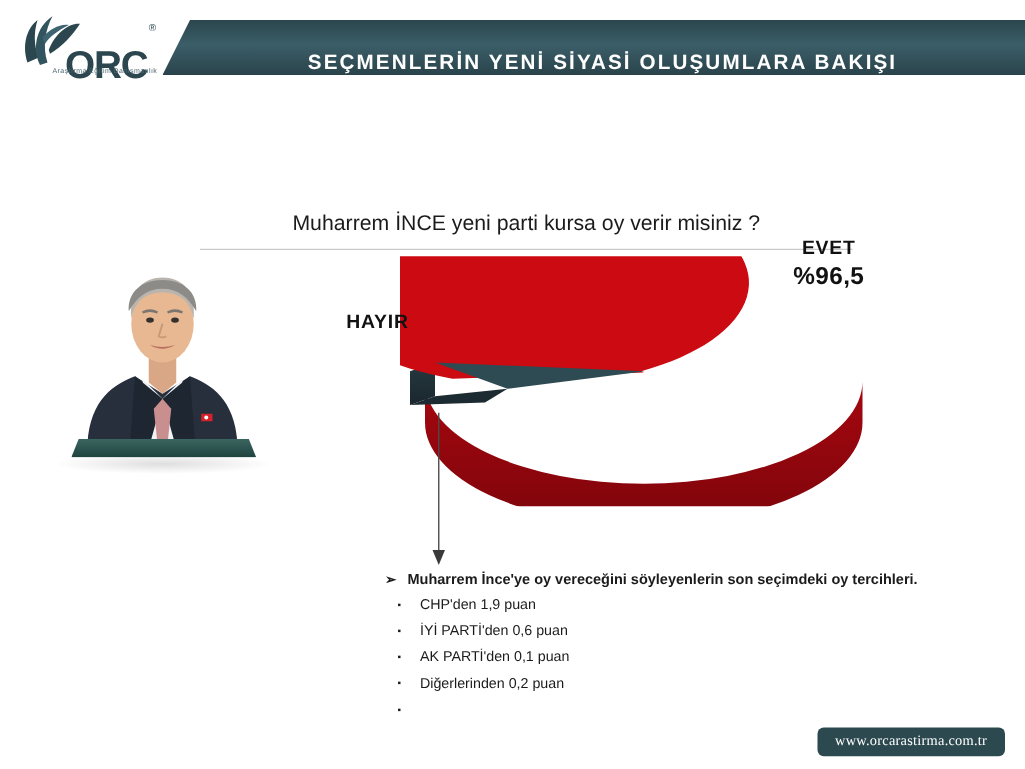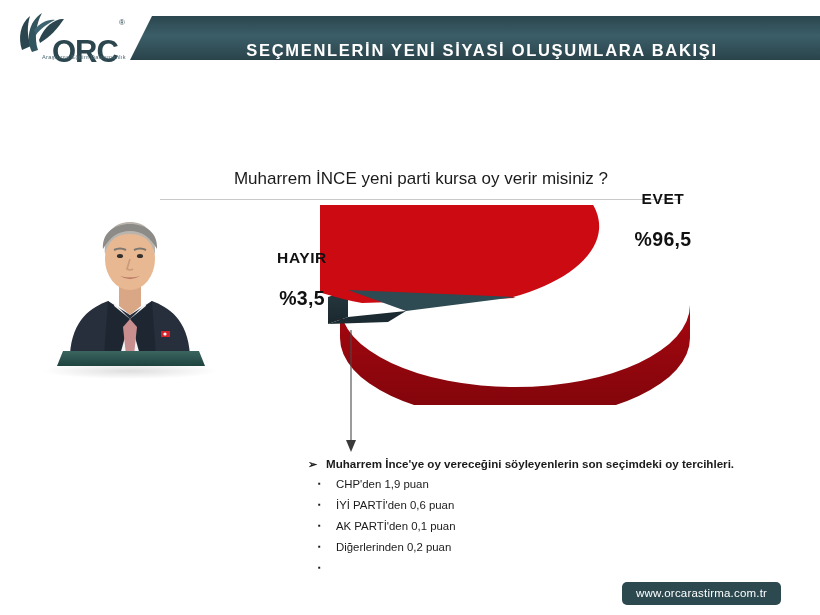--- a/index.html
+++ b/index.html
@@ -159,21 +159,21 @@
     font-weight: bold;
     color: #111;
     letter-spacing: 0.6px;
   }
   .pie-label .val {
     display: block;
     font-size: 19.5px;
     font-weight: bold;
     color: #111;
     letter-spacing: 0.3px;
-    margin-top: 20px;
+    margin-top: 2px;
   }
   #label-hayir { left: 608px; top: 190px; width: 110px; }
   #label-evet  { left: 252px; top: 249px; width: 100px; }
 
   
   #arrow-svg {
     position: absolute;
     left: 340px;
     top: 330px;
   }
@@ -215,28 +215,29 @@
     margin-left: 10px;
     margin-bottom: 3px;
   }
   .bullet-sub .bullet-glyph {
     font-size: 8px;
   }
 
   
   #footer-url {
     position: absolute;
-    left: 622px;
+    left: 654px;
     top: 582px;
     padding: 5px 14px 6px 14px;
     background: #2d4950;
     color: #ffffff;
     font-size: 11.5px;
     border-radius: 5px;
     letter-spacing: 0.2px;
+    font-family: Liberation Serif, serif;
   }
 </style>
 </head>
 <body>
 
 <div id="header">
 
   <div id="logo">
     <svg id="logo-mark" viewBox="0 0 52 46">
       <path d="M8 40 C4 28 6 14 16 6 C13 16 13 26 17 36 Z" fill="#2b464e"></path>
@@ -322,21 +323,20 @@
   </svg>
 </div>
 
 <div class="pie-label" id="label-hayir">
   <span class="name">EVET</span>
   <span class="val">%96,5</span>
 </div>
 
 <div class="pie-label" id="label-evet">
   <span class="name">HAYIR</span>
-  <span class="val">%3,5</span>
 </div>
 
 <svg id="arrow-svg" width="24" height="125" viewBox="0 0 24 125">
   <line x1="11" y1="0" x2="11" y2="112" stroke="#4a4a4a" stroke-width="1.1"></line>
   <path d="M11 122 L6 110 L16 110 Z" fill="#3a3a3a"></path>
 </svg>
 
 <div id="bullets">
 
   <div class="bullet-row bullet-head">

